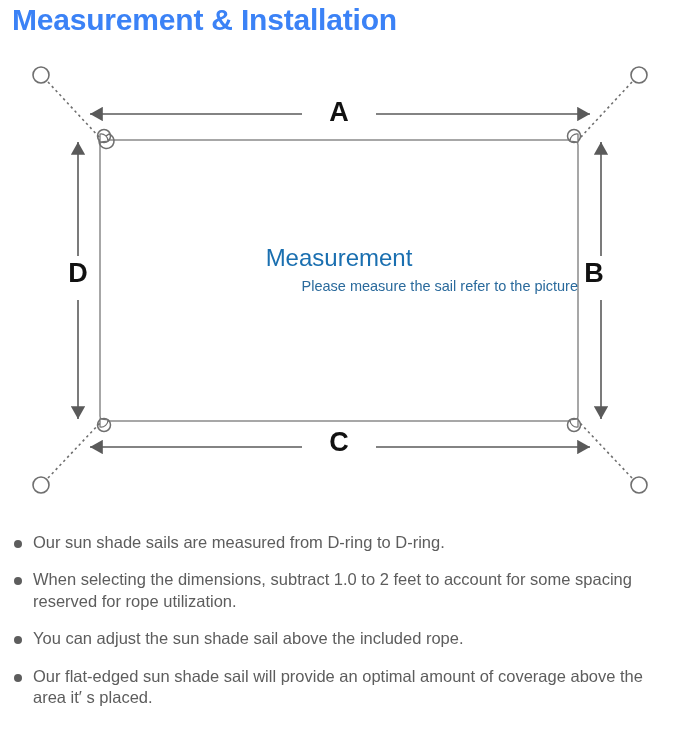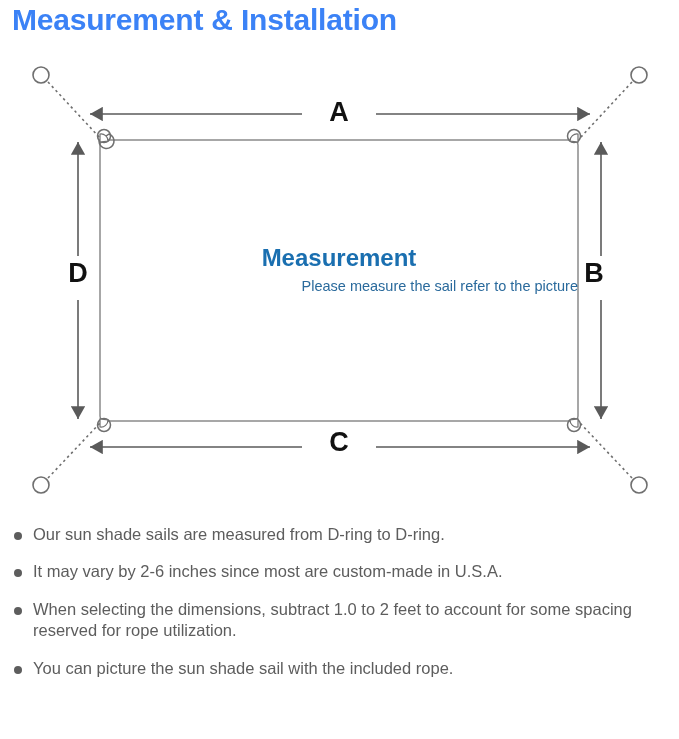--- a/index.html
+++ b/index.html
@@ -52,21 +52,21 @@
   }
 
   
   .sail-heading {
     position: absolute;
     left: 100px;
     top: 200px;
     width: 478px;
     text-align: center;
     font-size: 24px;
-    font-weight: bold;
+    font-weight: normal;
     color: #1a6fb0;
     white-space: nowrap;
   }
   .sail-sub {
     position: absolute;
     left: 100px;
     top: 234px;
     width: 478px;
     text-align: right;
     font-size: 14.5px;
@@ -95,20 +95,21 @@
     left: 0;
     top: 524px;
     width: 679px;
   }
   .note {
     position: relative;
     display: flex;
     align-items: flex-start;
     padding: 0 14px 0 14px;
     margin-bottom: 16px;
+    margin-top: 8px;
   }
   .note-bullet {
     flex: 0 0 auto;
     width: 8px;
     height: 8px;
     border-radius: 50%;
     background: #5d5d5d;
     margin-top: 8px;
     margin-right: 11px;
   }
@@ -185,31 +186,31 @@
     <div class="dim-letter dim-d">D</div>
   </div>
 
   <div class="notes">
 
     <div class="note">
       <span class="note-bullet"></span>
       <span class="note-text">Our sun shade sails are measured from D-ring to D-ring.</span>
     </div>
 
-    <div class="note">
-      <span class="note-bullet"></span>
-      <span class="note-text">It may vary by 2-6 inches since most are custom-made in U.S.A.</span>
-    </div>
 
     <div class="note">
       <span class="note-bullet"></span>
       <span class="note-text">When selecting the dimensions, subtract 1.0 to 2 feet to account for some spacing reserved for rope utilization.</span>
     </div>
 
     <div class="note">
       <span class="note-bullet"></span>
-      <span class="note-text">You can picture the sun shade sail with the included rope.</span>
-    </div>
-
+      <span class="note-text">You can adjust the sun shade sail above the included rope.</span>
+    </div>
+
+    <div class="note">
+      <span class="note-bullet"></span>
+      <span class="note-text">Our flat-edged sun shade sail will provide an optimal amount of coverage above the area it′ s placed.</span>
+    </div>
 
   </div>
 
 </div>
 
 </body></html>

